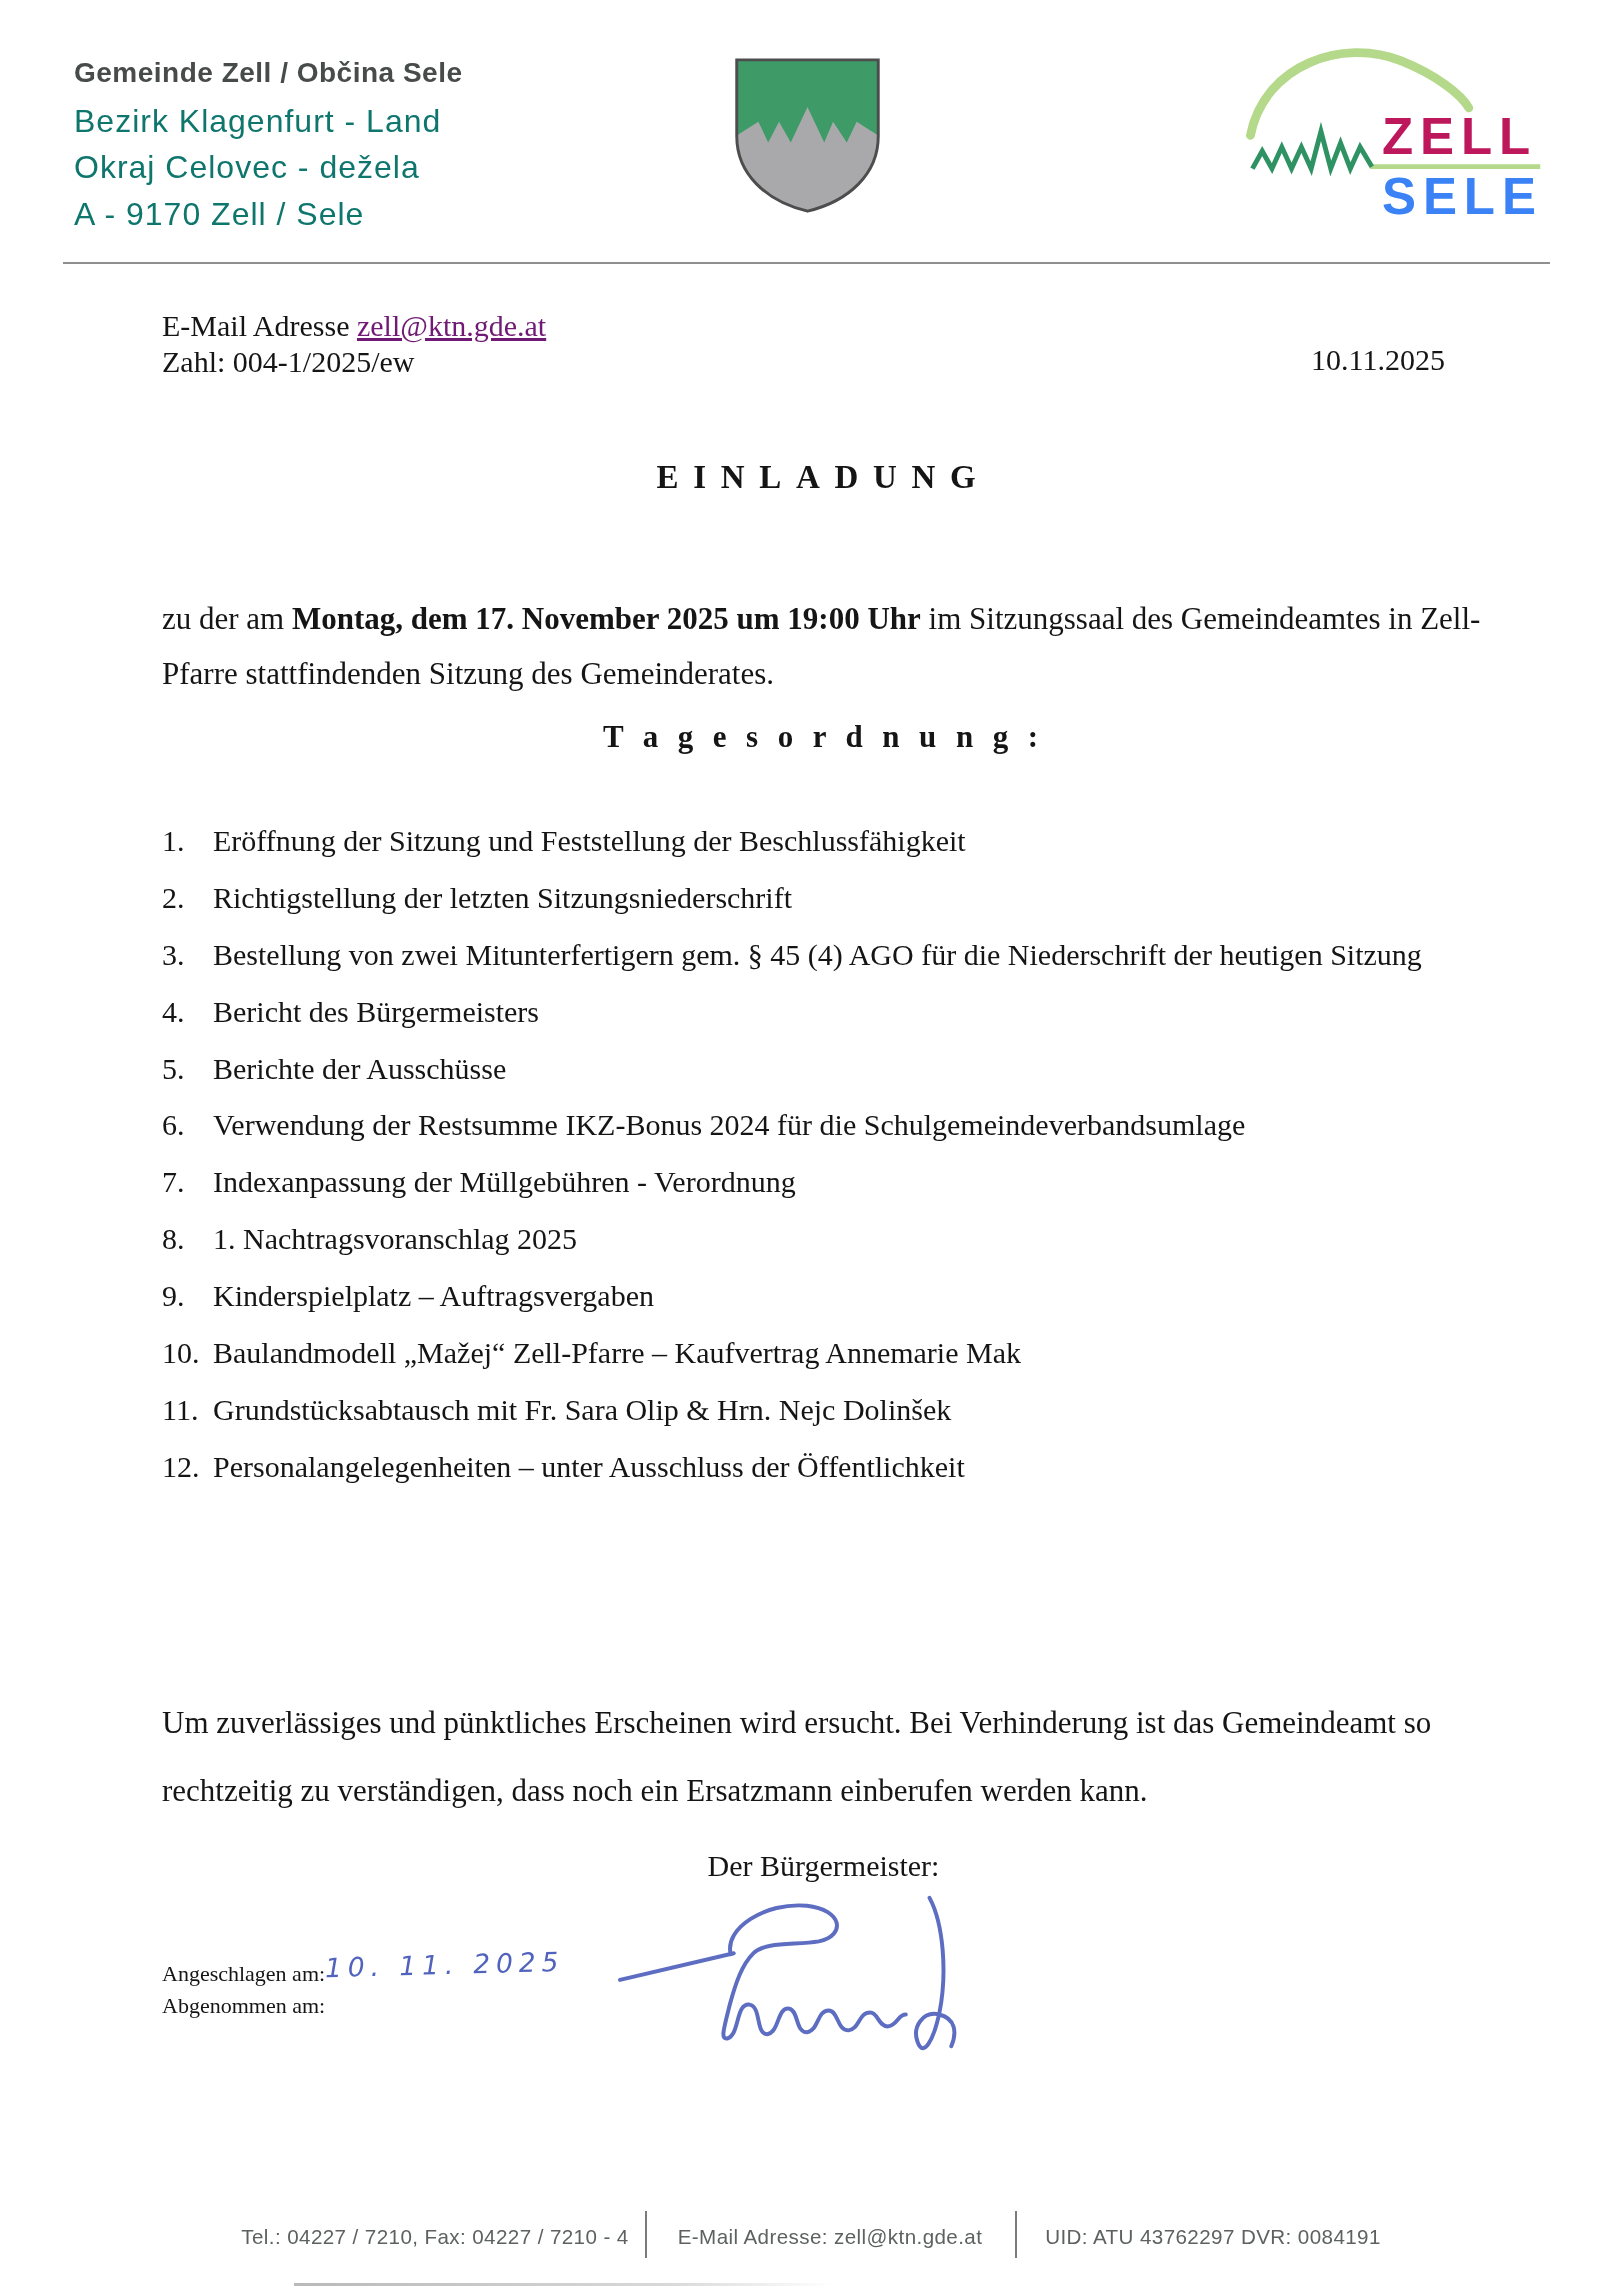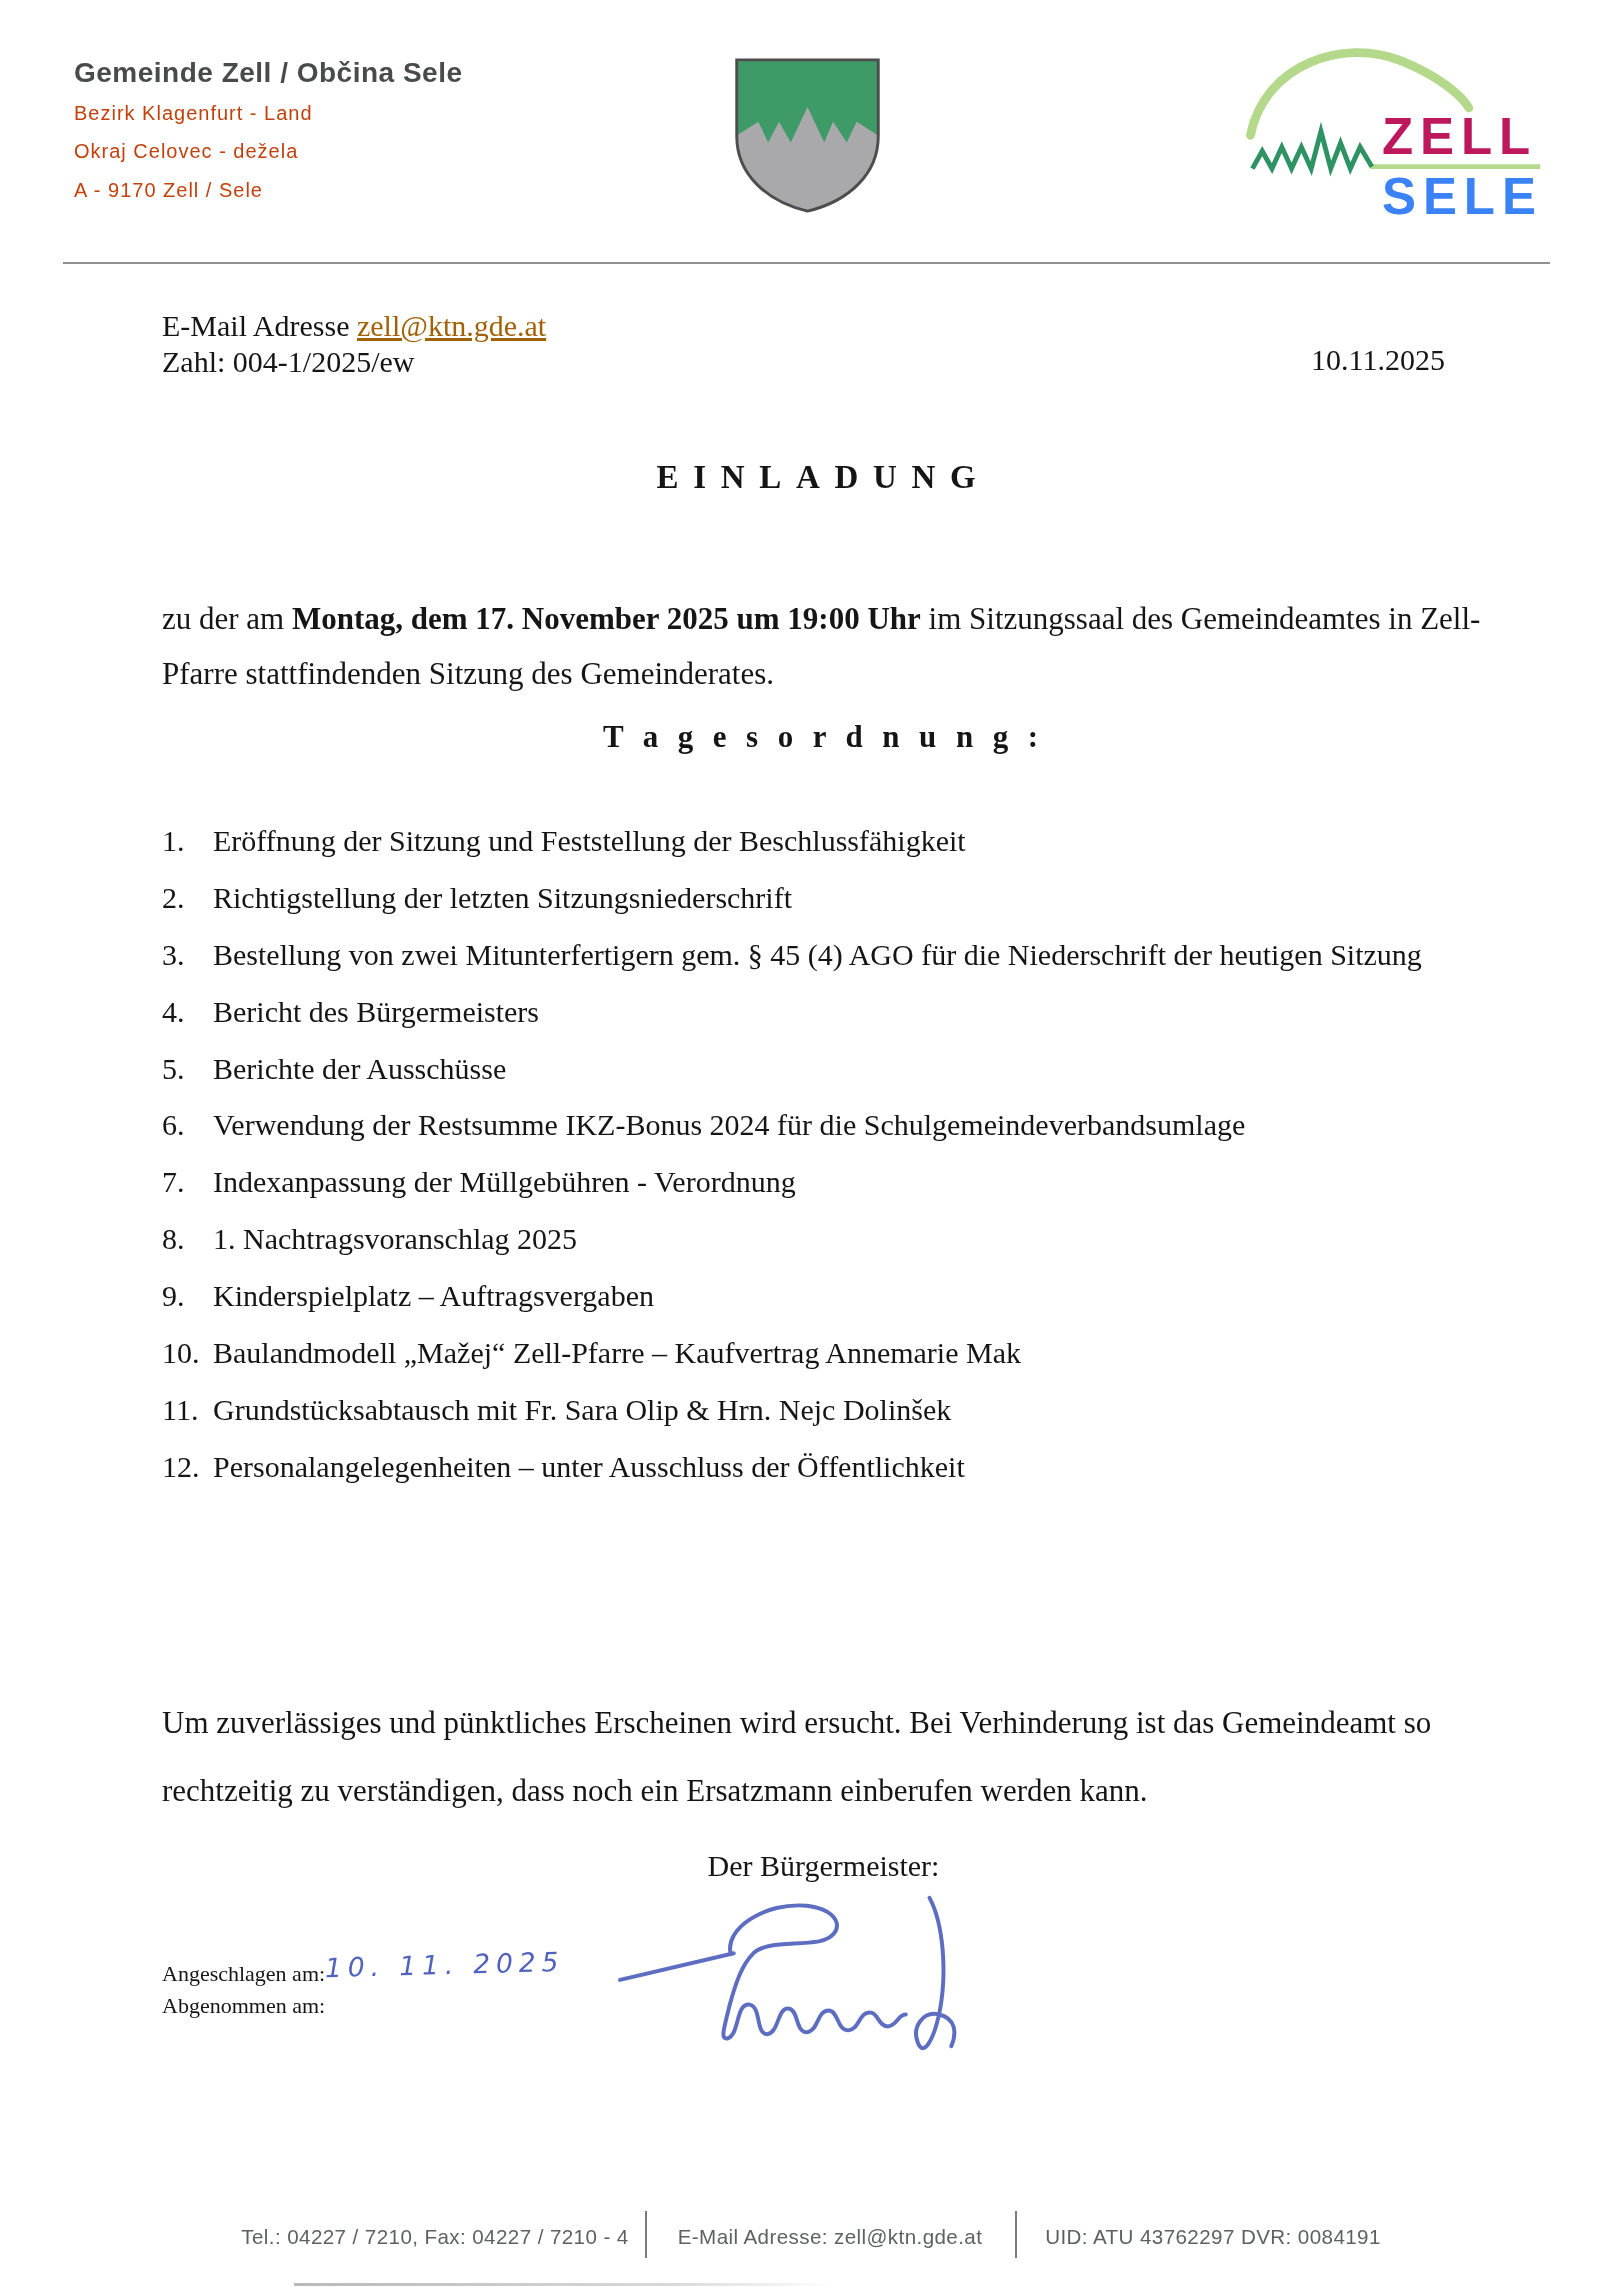--- a/index.html
+++ b/index.html
@@ -7,31 +7,31 @@
     position:relative;
     width:1620px;height:2292px;
     background:#ffffff;
     font-family:"Liberation Serif", serif;
     color:#151515;
     overflow:hidden;
   }
   
   .lh-left{position:absolute;left:74px;top:57px;font-family:"Liberation Sans",sans-serif;}
   .lh-title{font-size:28px;font-weight:bold;color:#474c4b;letter-spacing:0.5px;}
-  .lh-line{font-size:20px;color:#c2410c;letter-spacing:1px;margin-top:11px;line-height:27.4px;}
+  .lh-line{font-size:32px;color:#0f766e;letter-spacing:1px;margin-top:19px;line-height:27.4px;}
   .crest{position:absolute;left:723px;top:52px;width:169px;height:169px;}
   .logo{position:absolute;left:1225px;top:45px;width:328px;height:211px;}
   .logo-word{position:absolute;font-family:"Liberation Sans",sans-serif;font-weight:bold;
     font-size:51px;letter-spacing:6.9px;line-height:49px;}
   .logo-zell{left:157px;top:67px;}
   .logo-sele{left:157px;top:127px;}
   .rule{position:absolute;left:63px;top:262px;width:1487px;height:2px;background:#8f8f8f;}
   
   .refblock{position:absolute;left:162px;top:308px;font-size:30px;line-height:36px;}
-  .email-link{color:#a16207;text-decoration:underline;}
+  .email-link{color:#701a75;text-decoration:underline;}
   .docdate{position:absolute;left:1311px;top:343px;font-size:30px;}
   
   .main-title{position:absolute;left:0;top:459px;width:1647px;text-align:center;
     font-size:33px;font-weight:bold;letter-spacing:14.7px;}
   .agenda-head{position:absolute;left:0;top:719px;width:1647px;text-align:center;
     font-size:31px;font-weight:bold;letter-spacing:5.9px;}
   
   .intro{position:absolute;left:162px;top:560px;width:1345px;font-size:31px;line-height:55px;}
   .closing{position:absolute;left:162px;top:1658px;width:1353px;font-size:31px;line-height:68px;}
   

